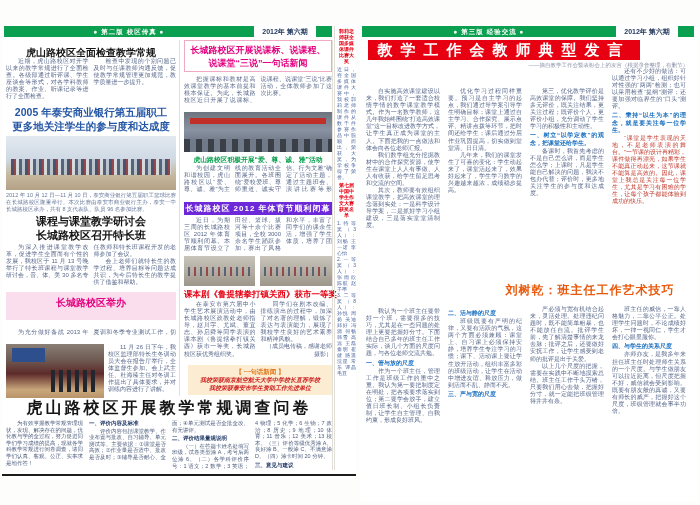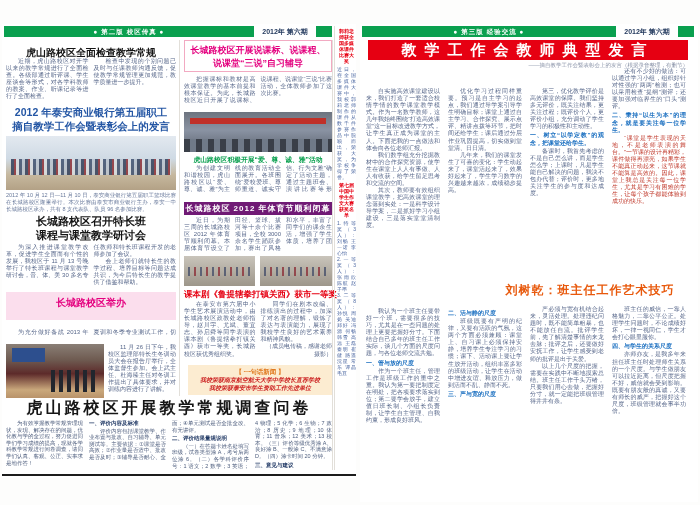--- a/index.html
+++ b/index.html
@@ -31,21 +31,21 @@
   .hl-black { font-weight:bold; color:#141414; text-align:center; }
   .hl-blue  { font-weight:bold; color:#2456a4; text-align:center; line-height:1.3;
     font-size:10.5px; }
   .caption { font-size:5.5px; line-height:1.25; color:#68799b; text-align:justify; }
 
   .pink-box { background:#fbdeed; text-align:center; color:#e4007f; font-weight:bold; }
   .magenta-box { border:1px solid #f2aac2; text-align:center; color:#e4007f;
     font-weight:bold; font-size:9px; line-height:1.45; padding-top:3px; }
   .green-hl { color:#0aa04f; font-weight:bold; font-size:6.8px; white-space:nowrap;
     text-align:center; }
-  .red-banner { background:#701a75; color:#fff; font-weight:bold; font-size:8px;
+  .red-banner { background:#6d28d9; color:#fff; font-weight:bold; font-size:8px;
     text-align:center; line-height:13px; letter-spacing:1px; }
   .red-hl { color:#e60012; font-weight:bold; font-size:8.5px; white-space:nowrap;
     text-align:center; }
   .news-box { background:#fcecd1; text-align:center; padding-top:2px; }
   .news-box .nb-h { color:#e07a1f; font-weight:bold; font-size:6.5px; line-height:9px; }
   .news-box .nb-l { color:#c22; font-size:6px; line-height:8px; font-style:italic;
     font-weight:bold; }
 
   .strip { position:absolute; font-size:5px; line-height:1.2; color:#4a66a0;
     text-align:justify; overflow:hidden; border-left:1px solid #e2dfd9; padding-left:2px; }
@@ -96,31 +96,31 @@
   <div class="vrule" style="left:177px; top:16px; height:356px;"></div>
   <div class="vrule" style="left:330px; top:16px; height:430px;"></div>
 
   <div class="abs hl-black" style="left:4px; top:22px; width:170px; font-size:10px;">虎山路校区全面检查教学常规</div>
   <div class="abs body-txt cols2" style="left:4px; top:34px; width:170px; height:44px;">
       <div class="blk p">近期，虎山路校区对开学以来的教学常规进行了全面检查。各级部通过听评课、学生座谈会等形式，对各学科教师的教案、作业、听课记录等进行了全面检查。</div>
       <div class="blk p">检查中发现的个别问题已及时与任课教师沟通反馈，促使教学常规管理更加规范，教学质量进一步提升。</div>
     </div>
 
   <div class="abs hl-blue" style="left:4px; top:82px; width:170px;">
-    <div>2012 年泰安商业银行第五届职工</div>
-    <div>摘自教学工作会暨表彰会上的发言</div>
+    <div>2005 年泰安商业银行第五届职工</div>
+    <div>更多地关注学生的参与度和达成度</div>
   </div>
   <div class="photo ph-gym" style="left:4px; top:112px; width:170px; height:54px;">
     <div class="crowd"></div>
   </div>
   <div class="abs caption" style="left:4px; top:168px; width:170px; height:20px; overflow:hidden;">2012 年 10 月 12 日—11 月 10 日，泰安商业银行第五届职工篮球比赛在长城路校区隆重举行。本次比赛由泰安市商业银行主办，泰安一中长城路校区承办，共有 8 支代表队、队员 96 名参加比赛。</div>
 
   <div class="abs hl-black" style="left:4px; top:190px; width:170px; font-size:11px; line-height:1.3;">
+    <div>课程与课堂教学研讨会</div>
     <div>长城路校区召开特长班</div>
-    <div>课程与课堂教学研讨会</div>
   </div>
   <div class="abs body-txt cols2" style="left:4px; top:220px; width:170px; height:46px;">
       <div class="blk p">为深入推进课堂教学改革，促进学生全面而有个性的发展，我校区于 11 月 13 号晚举行了特长班课程与课堂教学研讨会，音、体、美 30 多名专任教师和特长班课程开发的老师参加了会议。</div>
       <div class="blk p">会上老师们就特长生的教学过程、培养目标等问题达成共识，为今后特长生的教学提供了借鉴和帮助。</div>
     </div>
 
   <div class="abs pink-box" style="left:4px; top:268px; width:170px; height:28px; padding-top:4px;">
     <div style="font-size:10px;">长城路校区举办</div>
   </div>
   <div class="abs body-txt cols2" style="left:4px; top:305px; width:170px; height:14px;">
@@ -129,21 +129,21 @@
   <div class="photo ph-meet" style="left:4px; top:320px; width:98px; height:54px;">
     <div class="screen"></div>
     <div class="figs"></div>
   </div>
   <div class="abs body-txt" style="left:106px; top:320px; width:68px; height:54px;">
       <div class="blk p">11 月 26 日下午，我校区监理部特长生冬训动员大会在报告厅举行，全体监督生参加。会上武主任、杜海臻主任对冬训工作提出了具体要求，并对训练内容进行了讲解。</div>
     </div>
 
   <div class="abs magenta-box" style="left:182px; top:16px; width:148px; height:32px;">
     <div>长城路校区开展说课标、说课程、</div>
-    <div>说课堂“三说”自习辅导</div>
+    <div>说课堂“三说”一句话新闻</div>
   </div>
   <div class="abs body-txt cols2" style="left:182px; top:52px; width:148px; height:34px;">
       <div class="blk p">把握课标和教材是高效课堂教学的基本前提和根本保证。为此，长城路校区近日开展了说课标、说课程、说课堂“三说”比赛活动，全体教师参加了这次比赛。</div>
     </div>
   <div class="photo ph-class" style="left:182px; top:88px; width:148px; height:40px;">
     <div class="bannerline"></div>
     <div class="desks"></div>
   </div>
   <div class="abs green-hl" style="left:182px; top:131px; width:148px;">虎山路校区积极开展“爱、尊、诚、雅”活动</div>
   <div class="abs body-txt cols3" style="left:182px; top:141px; width:148px; height:35px;">
@@ -192,21 +192,21 @@
   <div class="black-rule" style="left:0; top:450px; width:354px;"></div>
 </div>
 
 <div id="page-right" class="page">
   <div class="masthead abs" style="left:2px; top:2px; width:332px;">
     <div class="mh-green">● 第三版 经验交流 ●</div>
     <div class="mh-issue">2012年 第六期</div>
     <div class="mh-end"></div>
   </div>
 
-  <div class="abs rp-banner" style="left:8px; top:16px; width:320px; height:20px;">教学工作会教师典型发言</div>
+  <div class="abs rp-banner" style="left:8px; top:16px; width:272px; height:20px;">教学工作会教师典型发言</div>
   <div class="abs rp-note" style="left:120px; top:38px; width:208px;">——摘自教学工作会暨表彰会上的发言（根据录音整理，有删节）</div>
 
 
   <div class="abs body-txt" style="left:6px; top:64px; width:74px; height:216px;">
       <div class="blk p">自实施高效课堂建设以来，我们打造了一套适合校情学情的数学课堂教学模式。作为一名数学教师，这几年我始终围绕“打造高效课堂”这一目标改进教学方式，让学生真正成为课堂的主人。下面把我的一点做法和体会向各位老师汇报。</div>
       <div class="blk p">我们数学组充分挖掘教材中的合作探究资源，使学生在课堂上人人有事做、人人有收获，给学生留足思考和交流的空间。</div>
       <div class="blk p">其次，教师要有效组织课堂教学，把高效课堂的理念落到实处：一是科学设计导学案，二是抓好学习小组建设，三是落实堂堂清制度。</div>
     </div>
   <div class="abs body-txt" style="left:88px; top:64px; width:74px; height:216px;">
       <div class="blk p">优化学习过程同样重要。预习是自主学习的起点，我们通过导学案引导学生明确目标；课堂上通过自主学习、合作探究、展示点评、精讲点拨等环节，把时间还给学生；课后通过分层作业巩固提高，切实做到堂堂清、日日清。</div>

